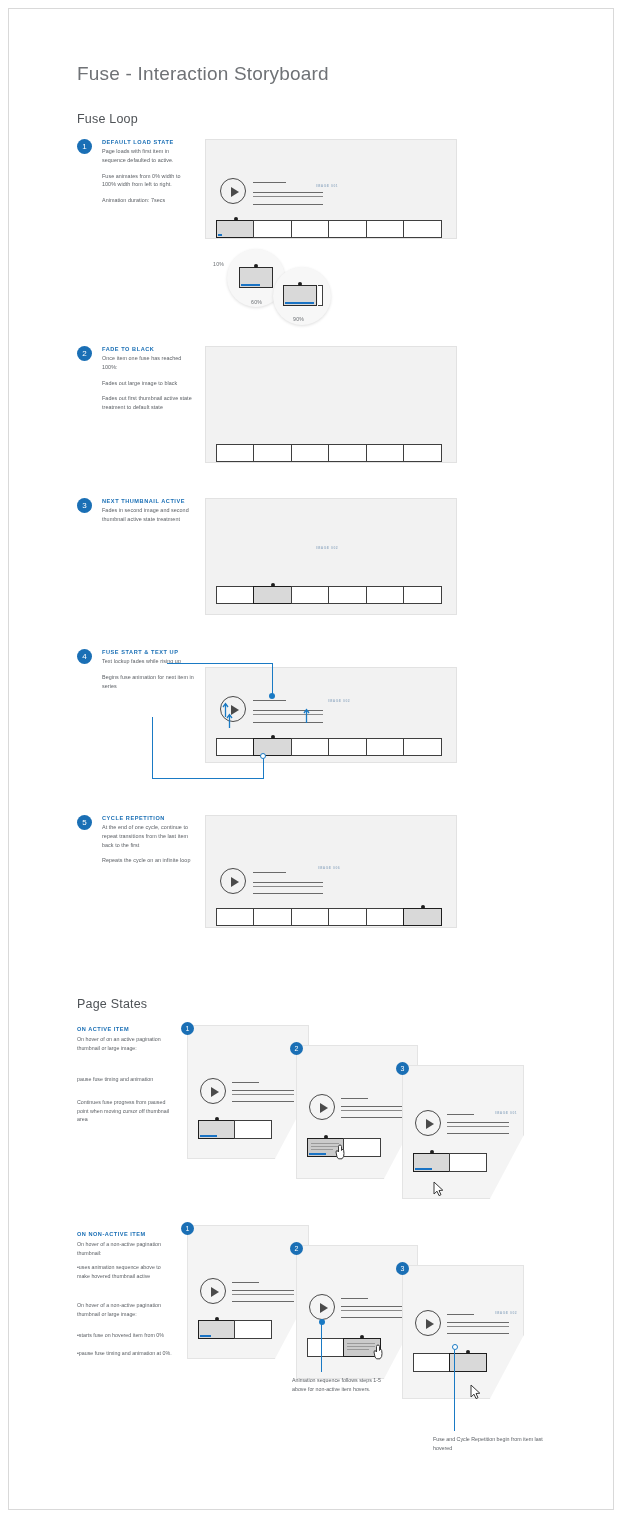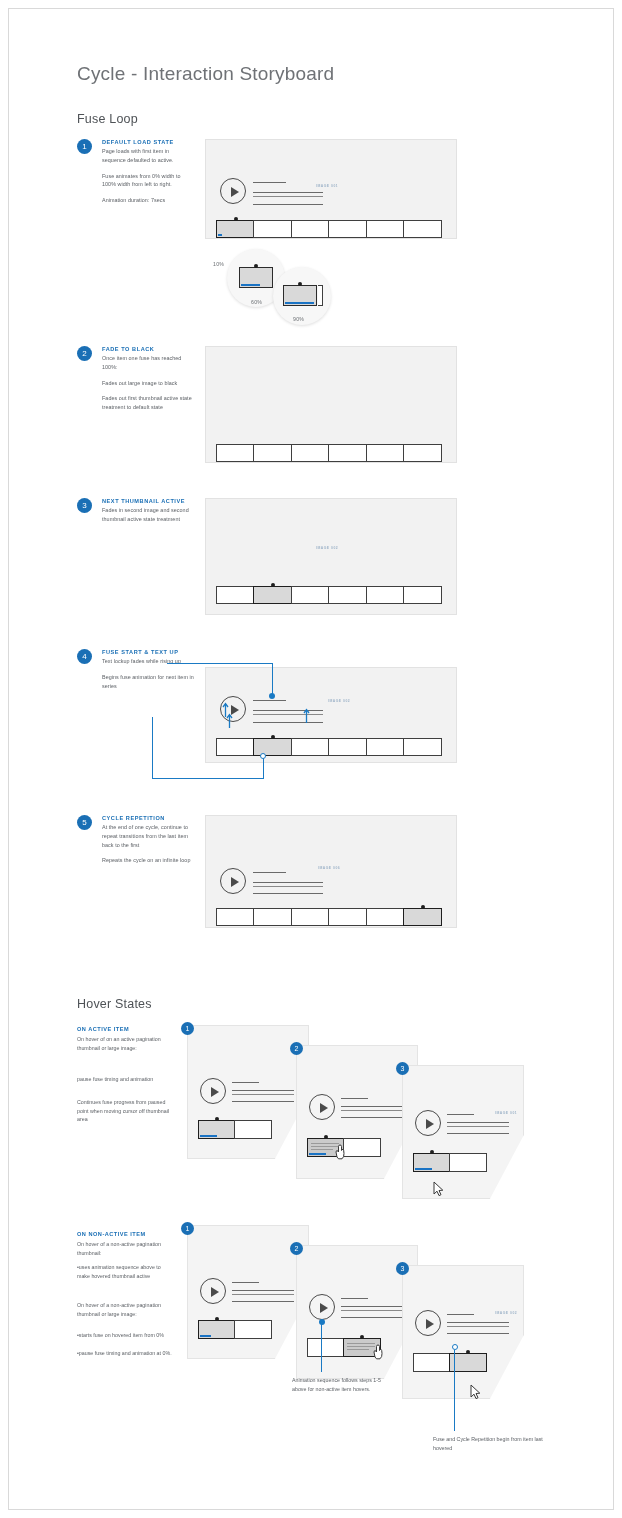--- a/index.html
+++ b/index.html
@@ -144,21 +144,21 @@
   }
   .linesmall { position: absolute; height: .9px; background: #9a9a9a; }
   .cursor { position: absolute; }
 </style>
 </head>
 <body>
 
 <div class="page">
 <div class="inner">
 
-  <div class="doc-title">Cycle - Interaction Storyboard</div>
+  <div class="doc-title">Fuse - Interaction Storyboard</div>
   <div class="section-title" style="left:68px; top:103px;">Fuse Loop</div>
 
   <div class="step" style="left:68px; top:130px;">
     <div class="badge">1</div>
     <div class="step-body">
       <div class="step-head">DEFAULT LOAD STATE</div>
       <div class="step-para">Page loads with first item in sequence defaulted to active.</div>
       <div class="step-para">Fuse animates from 0% width to 100% width from left to right.</div>
       <div class="step-para">Animation duration: 7secs</div>
     </div>
@@ -298,21 +298,21 @@
     <div class="strip" style="left:10px; top:92px;">
       <div class="thumb" style="width:39px; height:18px;"></div>
       <div class="thumb" style="width:39px; height:18px;"></div>
       <div class="thumb" style="width:39px; height:18px;"></div>
       <div class="thumb" style="width:39px; height:18px;"></div>
       <div class="thumb" style="width:39px; height:18px;"></div>
       <div class="thumb active" style="width:39px; height:18px;"></div>
     </div>
   </div>
 
-  <div class="section-title" style="left:68px; top:988px;">Hover States</div>
+  <div class="section-title" style="left:68px; top:988px;">Page States</div>
 
   <div class="sec-head" style="left:68px; top:1017px;">ON ACTIVE ITEM</div>
   <div class="note" style="left:68px; top:1026px;">On hover of on an active pagination thumbnail or large image:</div>
   <div class="note" style="left:68px; top:1066px;">pause fuse timing and animation</div>
   <div class="note" style="left:68px; top:1089px;">Continues fuse progress from paused point when moving cursor off thumbnail area</div>
 
   <div class="hcard" style="left:178px; top:1016px; width:122px; height:134px;">
     <div class="play" style="left:12px; top:52px;"></div>
     <div class="tline" style="left:44px; top:56px; width:27px;"></div>
     <div class="tline" style="left:44px; top:64px; width:62px;"></div>

